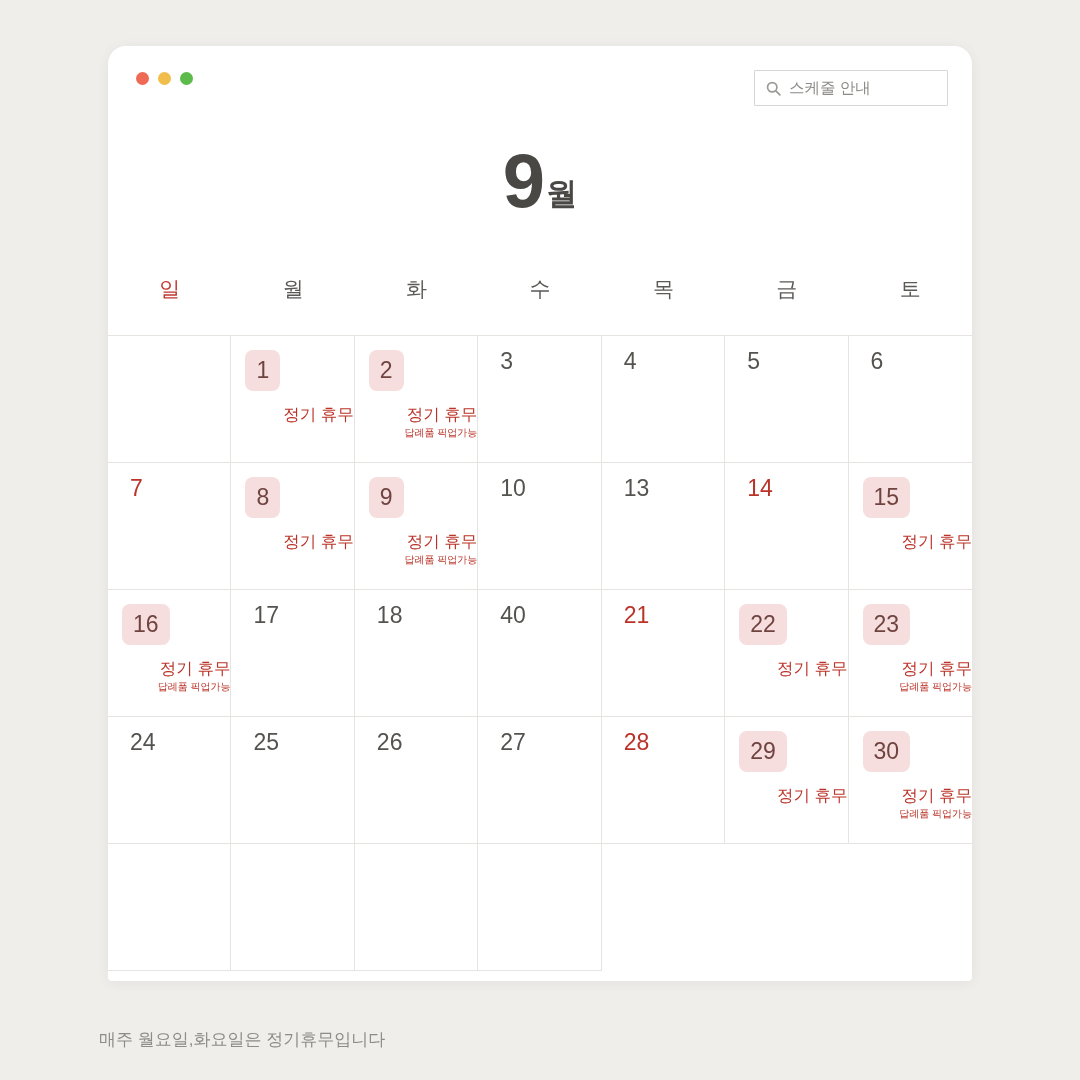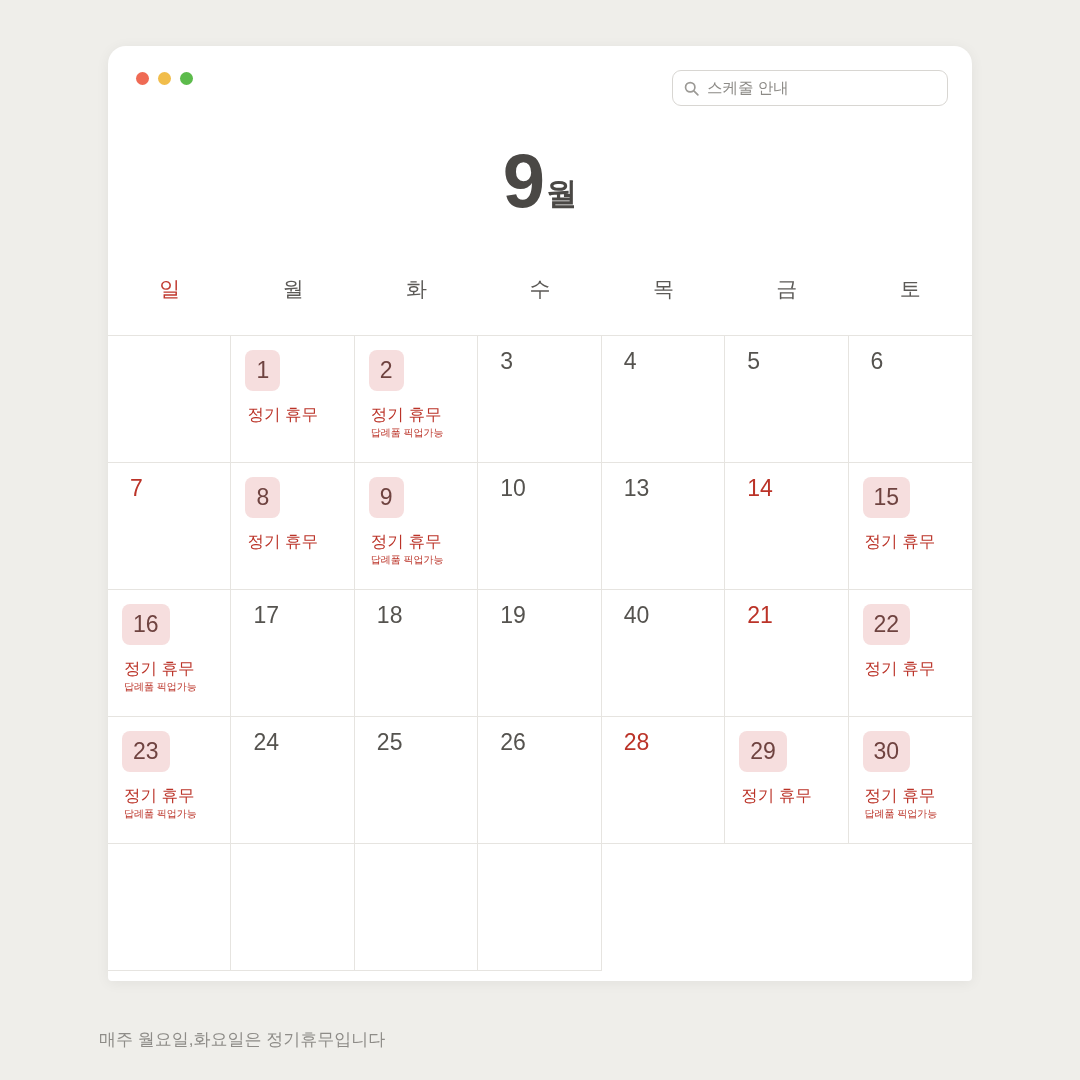--- a/index.html
+++ b/index.html
@@ -44,24 +44,24 @@
     border-radius: 50%;
   }
   .dot.red    { background: #ef6a54; }
   .dot.yellow { background: #f1bd4b; }
   .dot.green  { background: #5cbb4b; }
 
   .search-box {
     position: absolute;
     right: 24px;
     top: 24px;
-    width: 276px;
+    width: 194px;
     height: 36px;
     border: 1px solid #d8d6d2;
-    border-radius: 9px;
+    border-radius: 1px;
     background: #fff;
     display: flex;
     align-items: center;
     padding: 0 10px;
     box-sizing: border-box;
   }
   .search-icon {
     width: 17px;
     height: 17px;
     margin-right: 7px;
@@ -149,20 +149,21 @@
     background: #f6dede;
     color: #6f4340;
     border-radius: 8px;
     padding: 9px 11px;
     margin-left: 14px;
   }
 
   .notes {
     margin-top: 13px;
     padding-left: 16px;
+    text-align: right;
   }
   .note {
     font-size: 16.5px;
     color: #bb3328;
     line-height: 1.32;
     white-space: nowrap;
   }
   .note.small {
     font-size: 10px;
     color: #bb3328;
@@ -243,33 +244,33 @@
       <div class="cell sun"><span class="daynum">14</span></div>
       <div class="cell closed"><span class="daynum">15</span><div class="notes">
           <div class="note">정기 휴무</div>
         </div></div>
       <div class="cell closed"><span class="daynum">16</span><div class="notes">
           <div class="note">정기 휴무</div>
           <div class="note small">답례품 픽업가능</div>
         </div></div>
       <div class="cell"><span class="daynum">17</span></div>
       <div class="cell"><span class="daynum">18</span></div>
-      <div class="cell"><span class="daynum">19</span></div>
       <div class="cell"><span class="daynum">40</span></div>
       <div class="cell sun"><span class="daynum">21</span></div>
       <div class="cell closed"><span class="daynum">22</span><div class="notes">
           <div class="note">정기 휴무</div>
         </div></div>
       <div class="cell closed"><span class="daynum">23</span><div class="notes">
           <div class="note">정기 휴무</div>
           <div class="note small">답례품 픽업가능</div>
         </div></div>
       <div class="cell"><span class="daynum">24</span></div>
       <div class="cell"><span class="daynum">25</span></div>
       <div class="cell"><span class="daynum">26</span></div>
+      <div class="cell"><span class="daynum">27</span></div>
       <div class="cell sun"><span class="daynum">28</span></div>
       <div class="cell closed"><span class="daynum">29</span><div class="notes">
           <div class="note">정기 휴무</div>
         </div></div>
       <div class="cell closed"><span class="daynum">30</span><div class="notes">
           <div class="note">정기 휴무</div>
           <div class="note small">답례품 픽업가능</div>
         </div></div>
       <div class="cell"></div>
       <div class="cell"></div>

